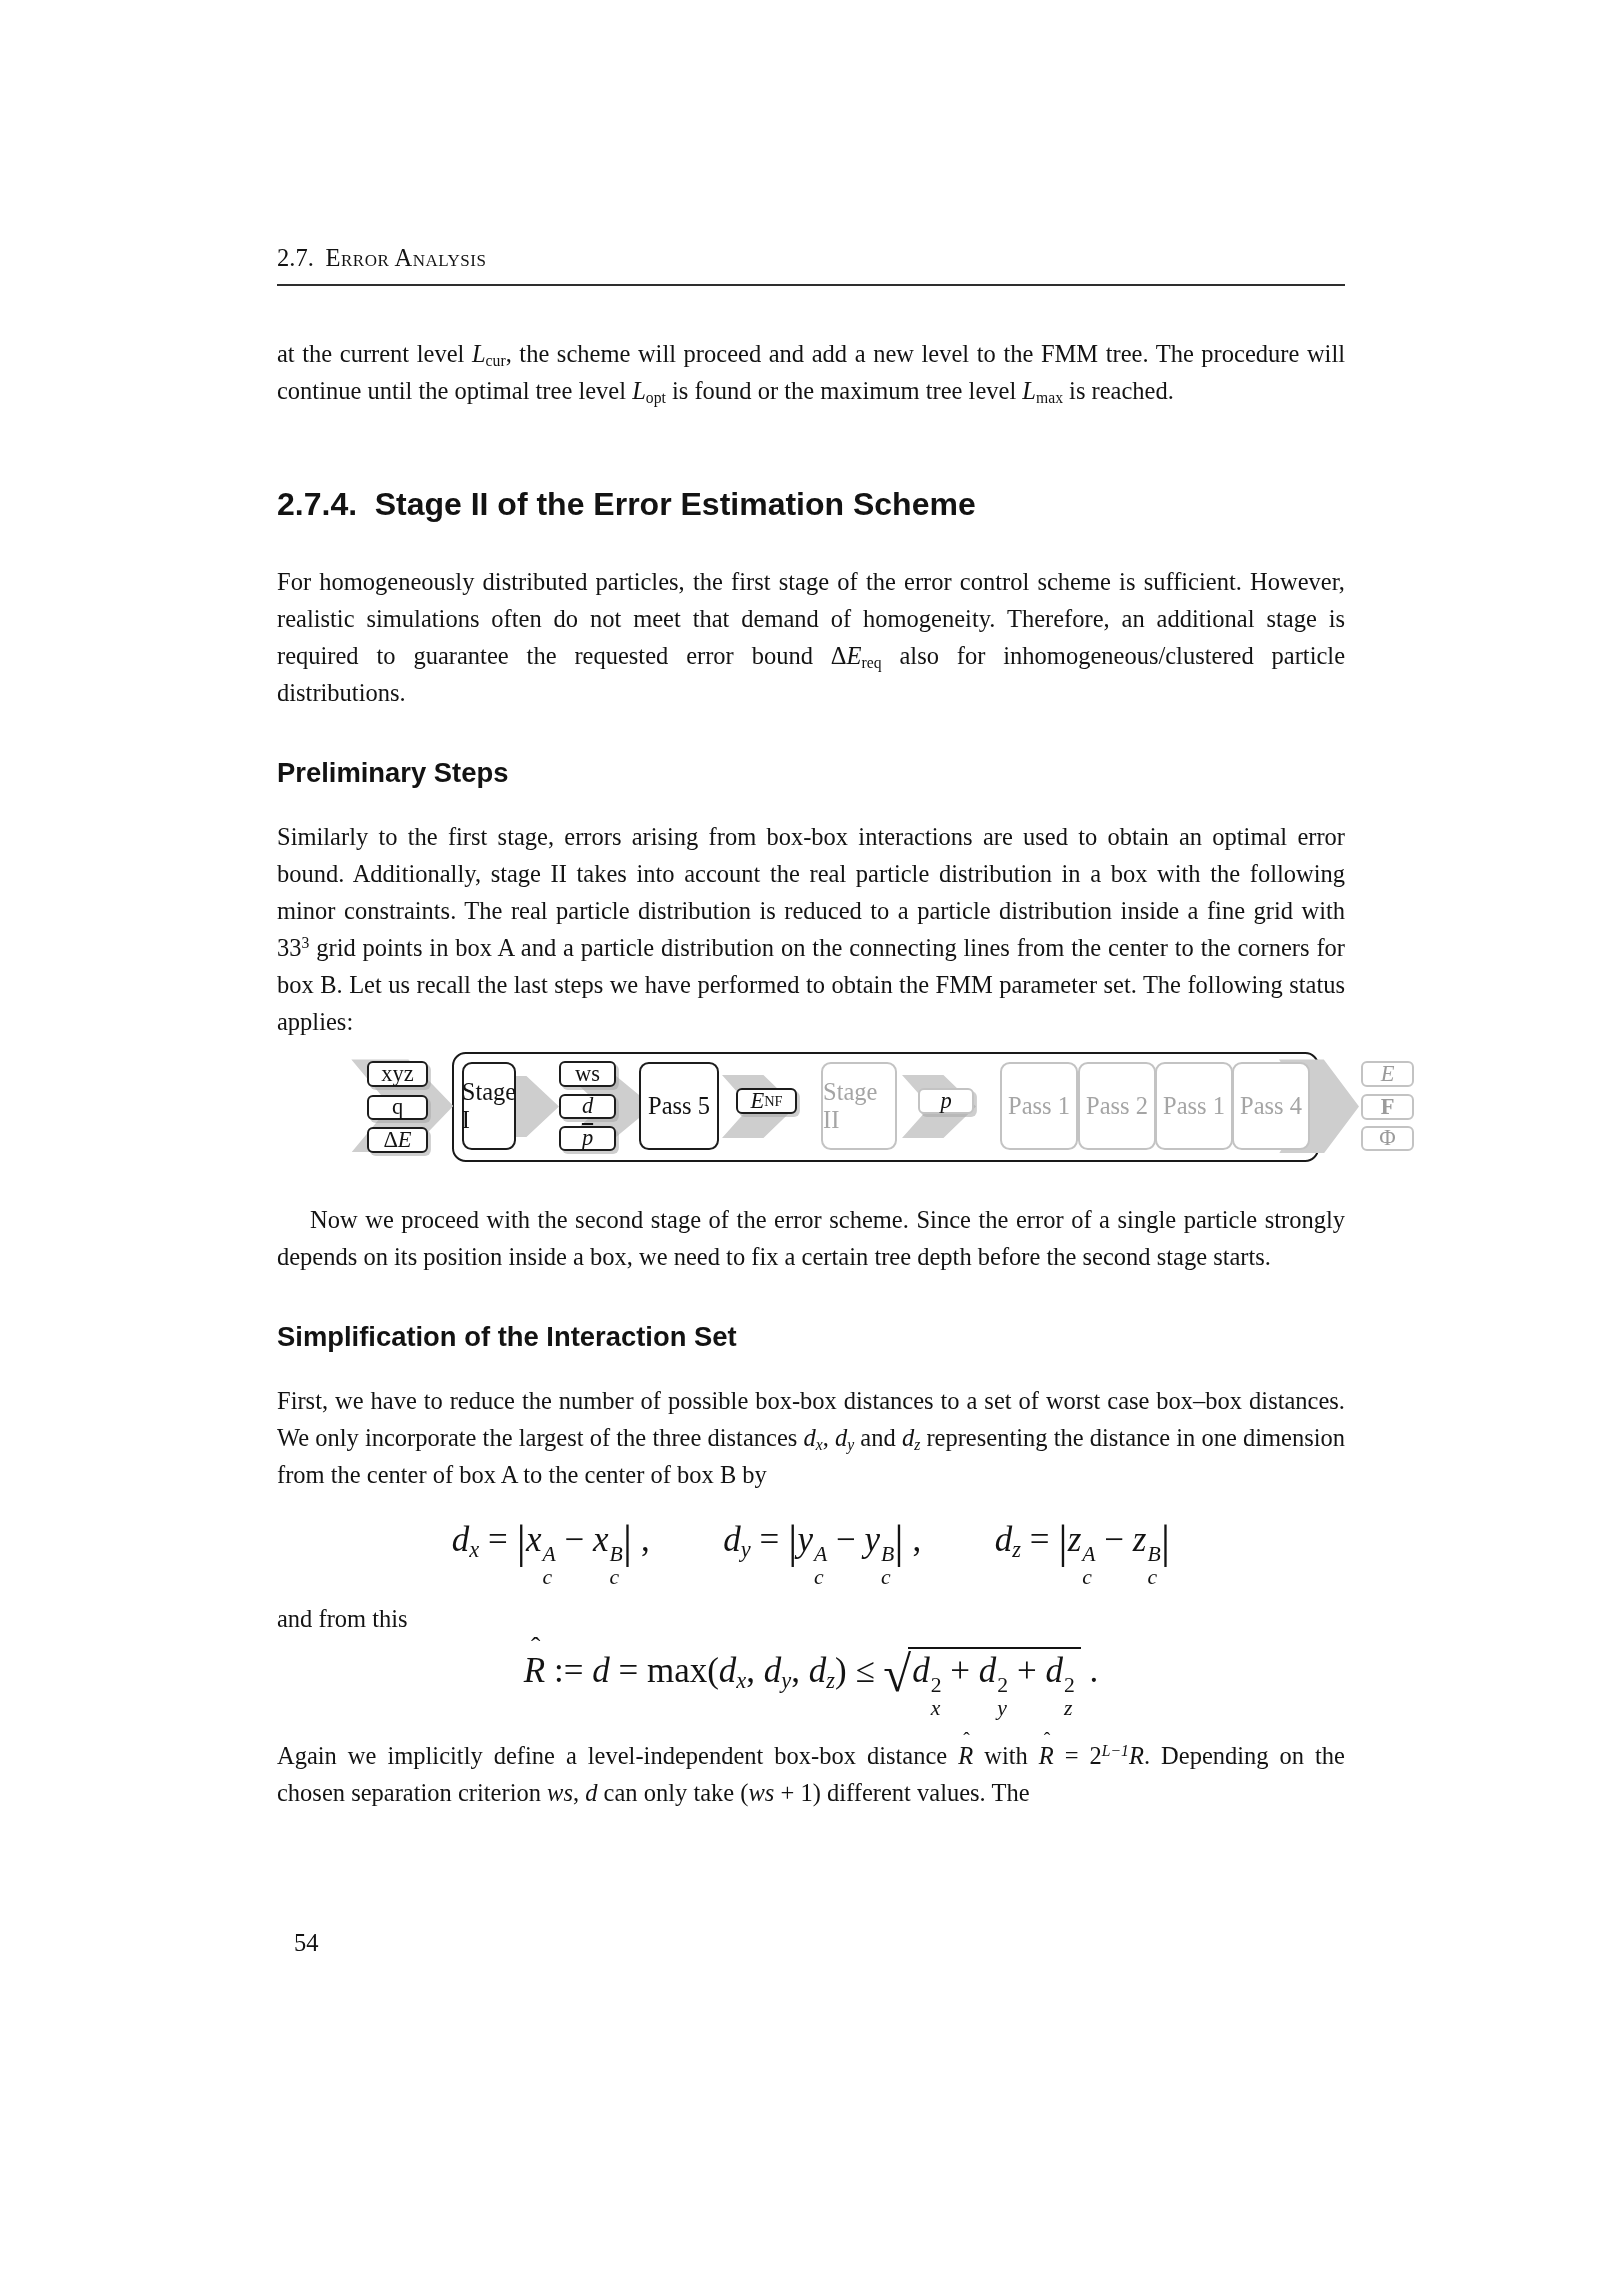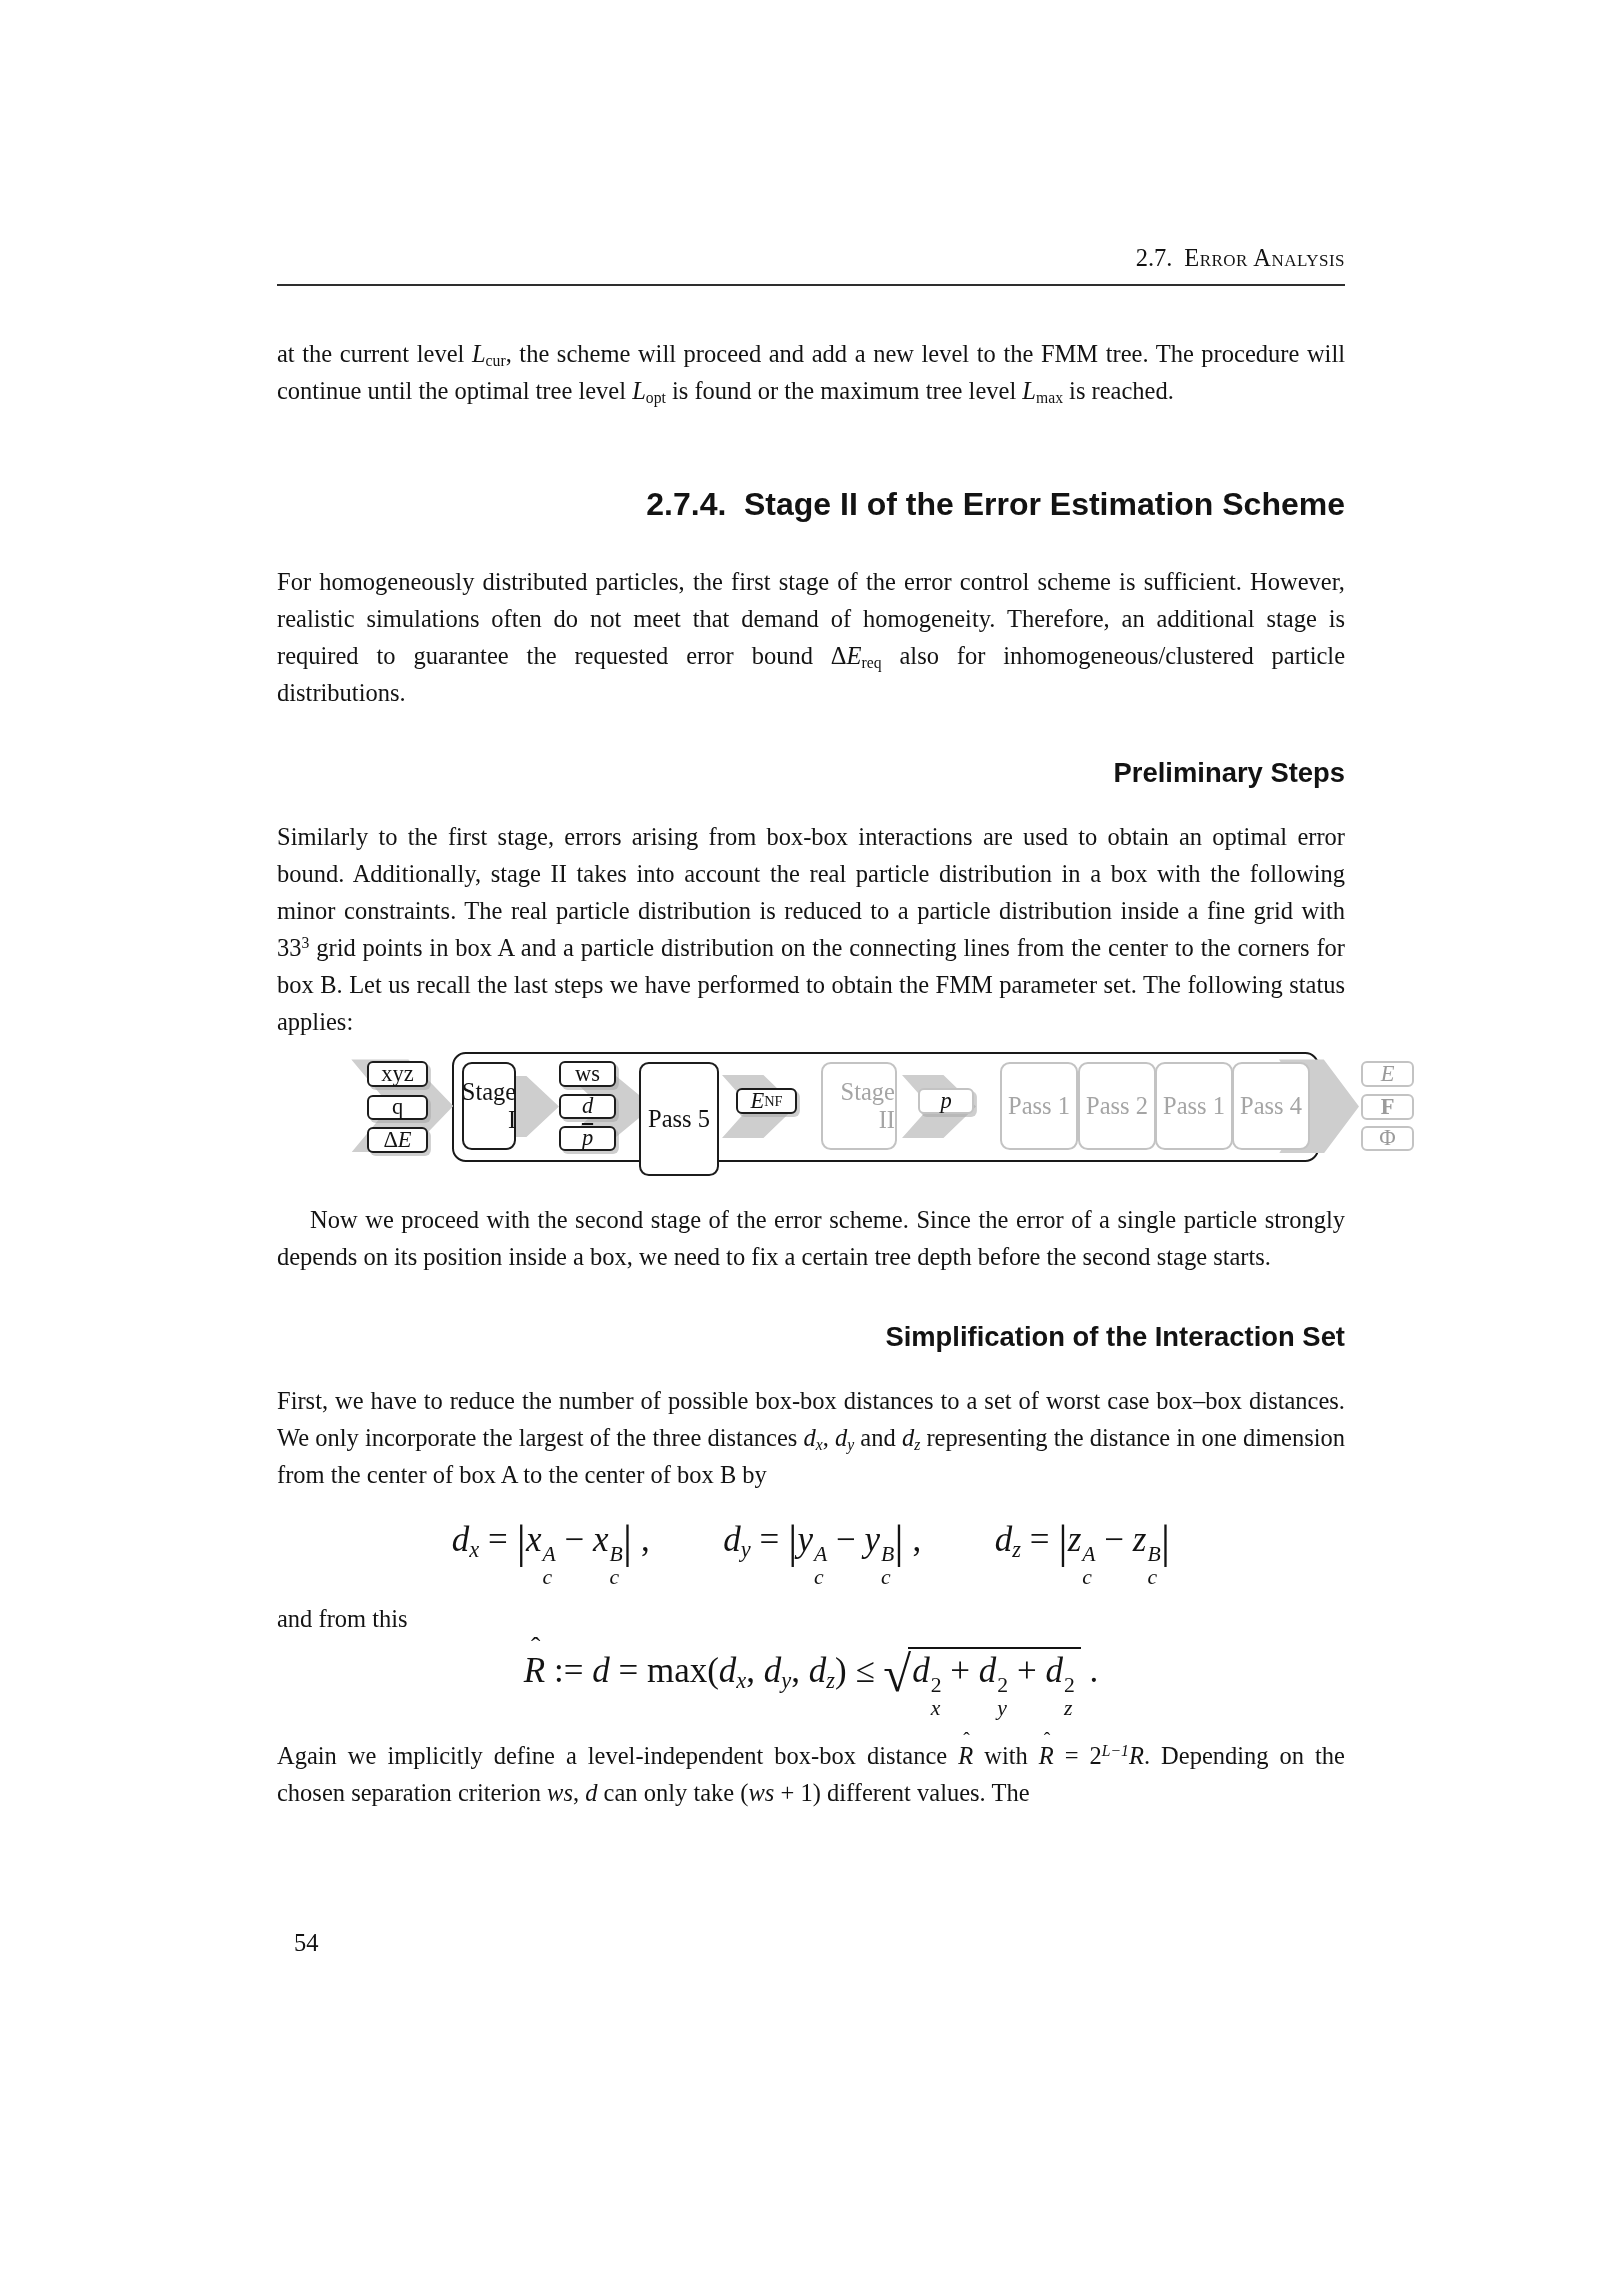--- a/index.html
+++ b/index.html
@@ -1,19 +1,19 @@
 <!DOCTYPE html>
 <html><head>
 <meta charset="utf-8">
 <style>
   html,body{margin:0;padding:0;background:#ffffff;}
   .page{width:1621px;height:2293px;position:relative;background:#fff;overflow:hidden;
         font-family:"Liberation Serif", serif;color:#131313;}
   .content{position:absolute;left:277px;top:243px;width:1068px;}
-  .content > *{margin:0;text-align:right;}
+  .content > *{margin:0;}
 
   .running-header{font-size:24.5px;line-height:29px;padding-bottom:11.8px;
                   border-bottom:2px solid #2e2e2e;}
   .running-header .num{margin-right:11.8px;}
   .sc{font-variant:small-caps;letter-spacing:0.5px;}
 
   .para{font-size:24.5px;line-height:37px;text-align:justify;}
   .indent{text-indent:33px;}
 
   .h-sec{font-family:"Liberation Sans", sans-serif;font-weight:bold;font-size:32px;line-height:39px;}
@@ -121,21 +121,21 @@
       <div class="smallbox" style="left:192px;top:9.8px;width:57px;height:25.5px;">
           <span>ws</span>
         </div>
       <div class="smallbox" style="left:192px;top:42px;width:57px;height:25.5px;">
           <span class="mi">d</span>
         </div>
       <div class="smallbox" style="left:192px;top:74px;width:57px;height:25.5px;">
           <span class="mi mbar">p</span>
         </div>
 
-      <div class="tallbox" style="left:272px;top:10.8px;width:80px;height:114px;">
+      <div class="tallbox" style="left:272px;top:10.8px;width:80px;height:88px;">
           <span>Pass 5</span>
         </div>
 
       <div class="smallbox" style="left:369px;top:36px;width:61px;height:26.5px;">
           <span class="mi">E</span>
           <span class="msub">NF</span>
         </div>
 
       <div class="tallbox inactive" style="left:454px;top:10.8px;width:76px;height:88px;">
           <span>Stage II</span>

